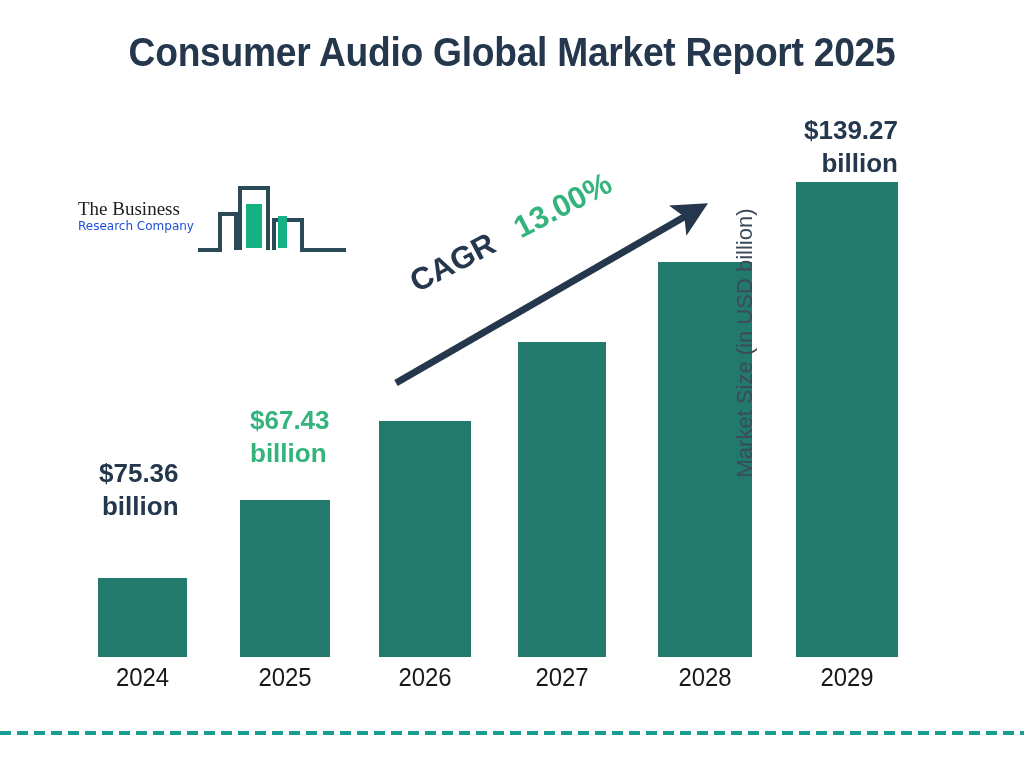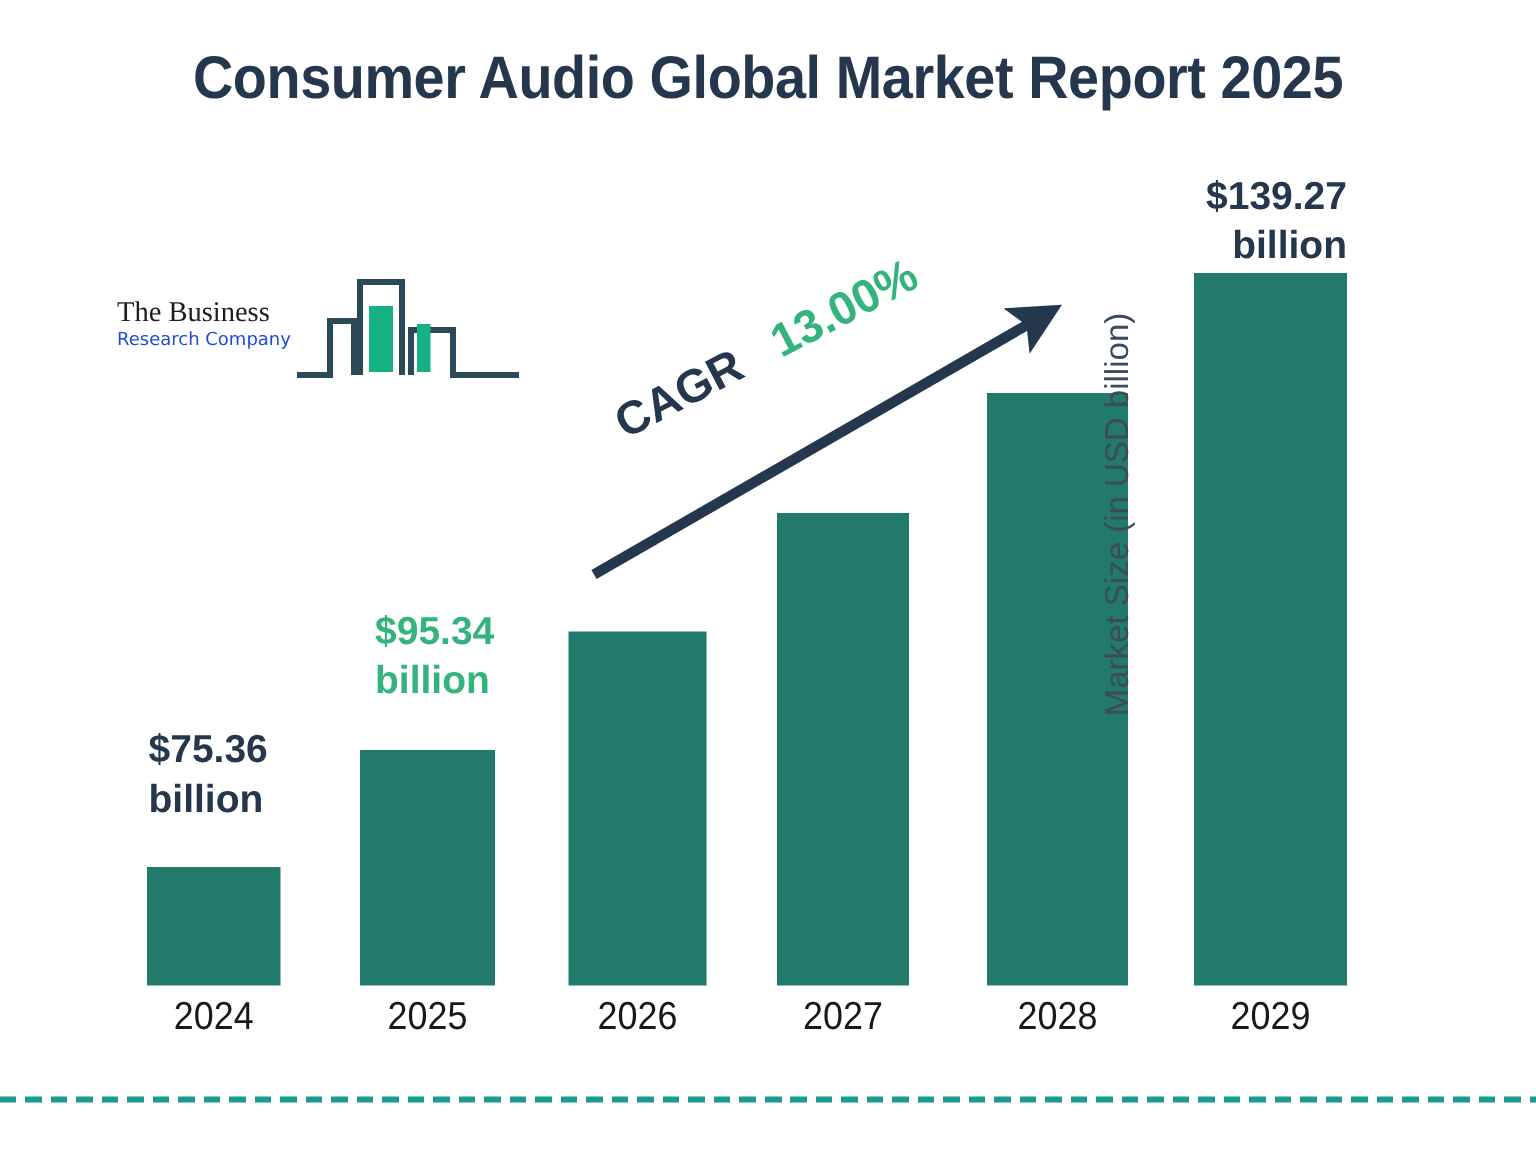--- a/index.html
+++ b/index.html
@@ -132,23 +132,23 @@
 
   <div class="plot">
     <div class="bar" style="left:98px;  top:578px; width:89px;  height:79px;"></div>
     <div class="bar" style="left:240px; top:500px; width:90px;  height:157px;"></div>
     <div class="bar" style="left:379px; top:421px; width:92px;  height:236px;"></div>
     <div class="bar" style="left:518px; top:342px; width:88px;  height:315px;"></div>
     <div class="bar" style="left:658px; top:262px; width:94px;  height:395px;"></div>
     <div class="bar" style="left:796px; top:182px; width:102px; height:475px;"></div>
   </div>
 
-  <div class="callout navy" style="left:99px;  top:483px;">$75.36
+  <div class="callout navy" style="left:99px;  top:457px;text-align:right;">$75.36
 billion</div>
-  <div class="callout green" style="left:250px; top:404px;">$95.34
+  <div class="callout green" style="left:250px; top:404px;">$67.43
 billion</div>
   <div class="callout navy" style="left:763px; top:104px; width:135px; text-align:right;margin-top:10px;">$139.27
 billion</div>
 
   <svg class="cagr-svg">
     <defs>
       <marker id="arrowhead" markerWidth="5" markerHeight="5" refX="2.2" refY="2.5" orient="auto" markerUnits="strokeWidth">
         <path d="M0,0 L5,2.5 L0,5 L1.1,2.5 z" fill="#24374d"></path>
       </marker>
     </defs>

